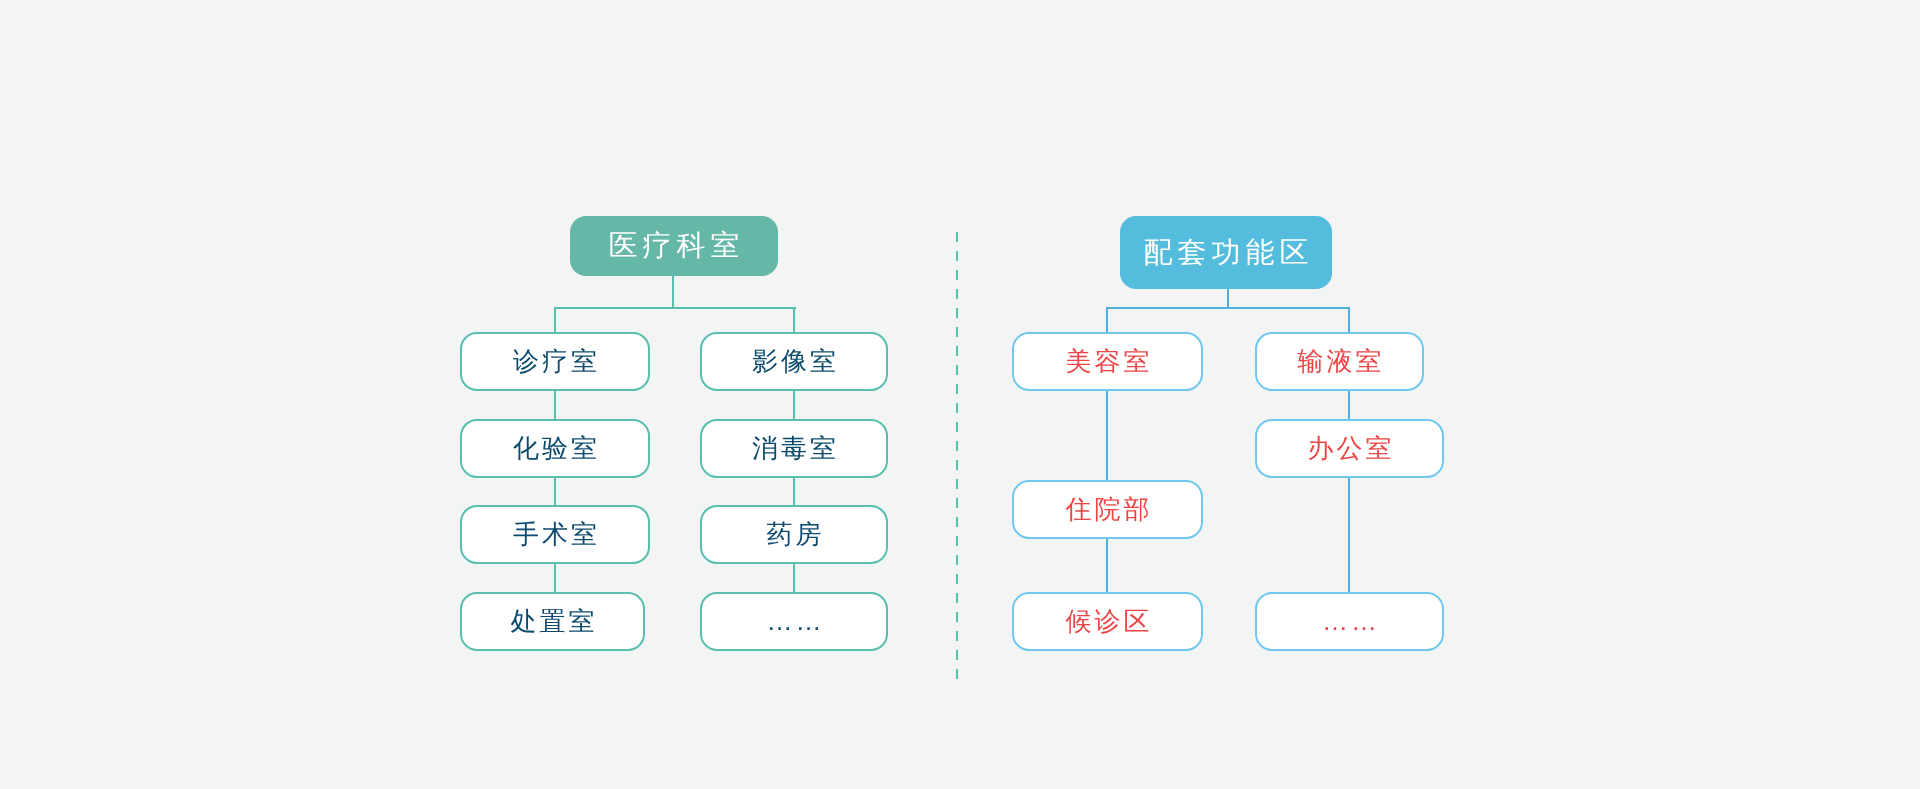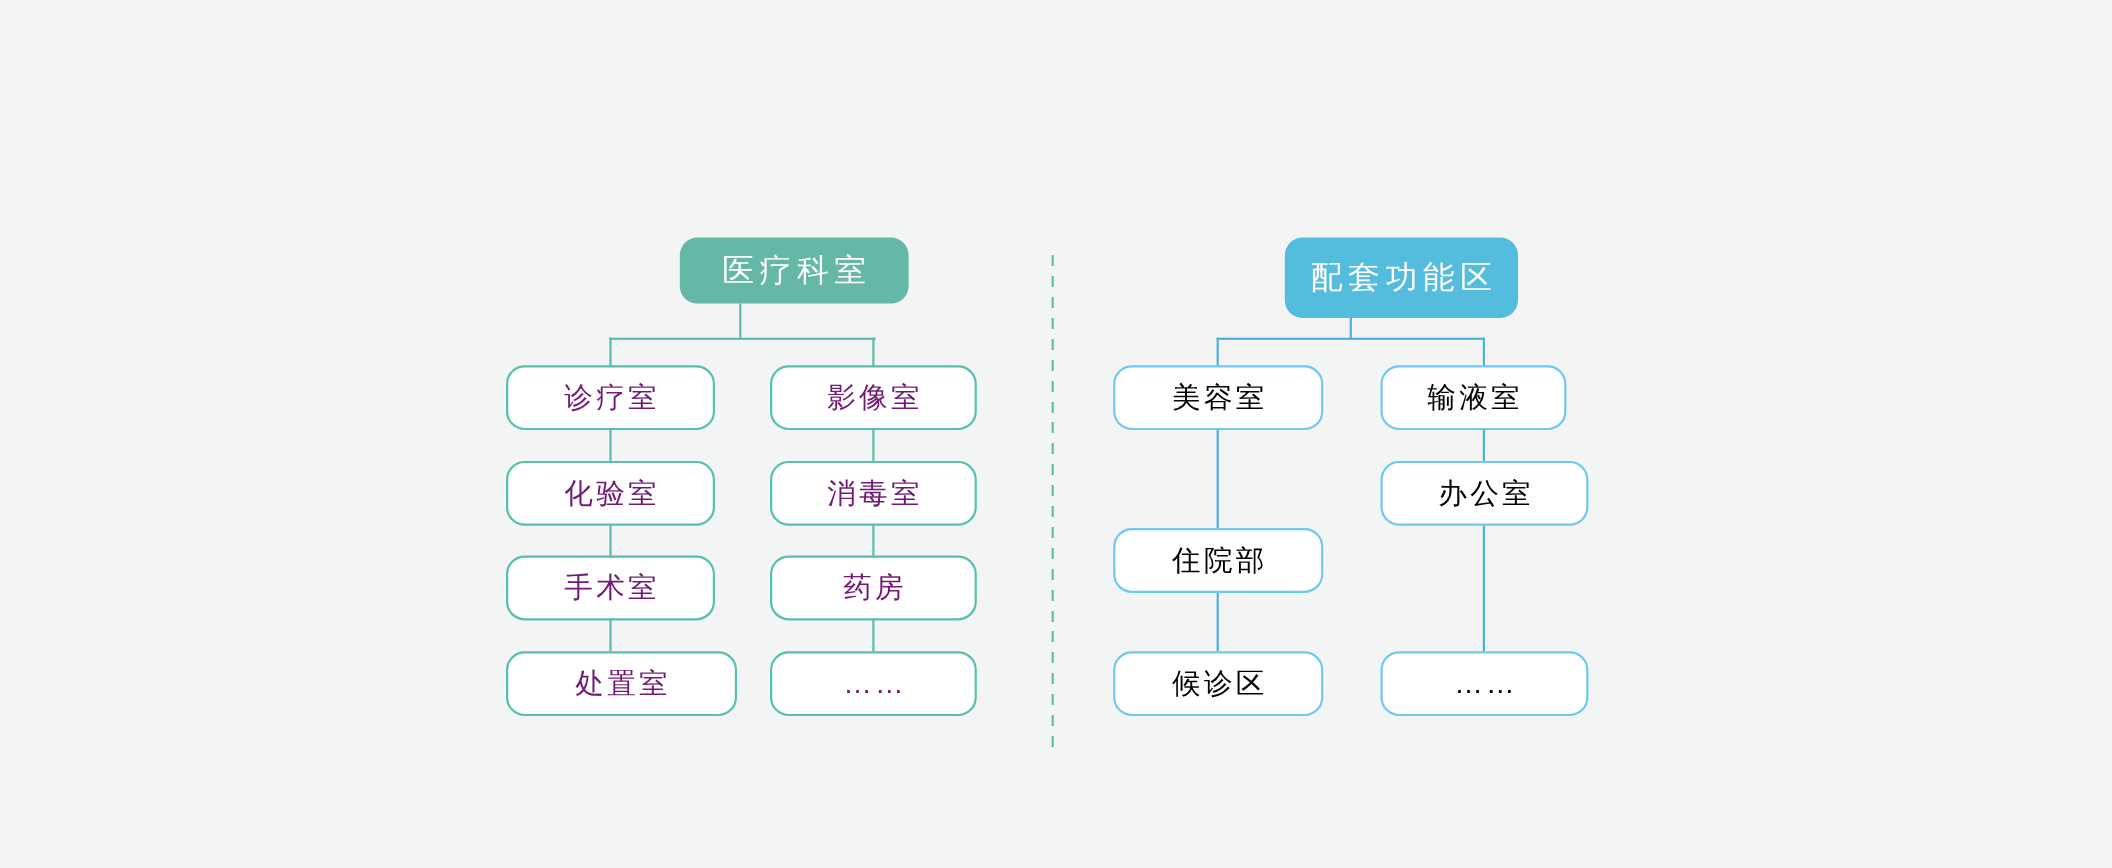--- a/index.html
+++ b/index.html
@@ -14,35 +14,35 @@
   .vline{position:absolute;width:2px;z-index:1;}
   .hline{position:absolute;height:2px;z-index:1;}
   .teal-line{background:#58bead;}
   .blue-line{background:#4fb0e0;}
   
   .header{
     position:absolute;z-index:2;
     border-radius:16px;
     display:flex;align-items:center;justify-content:center;
     color:#ffffff;font-size:29px;letter-spacing:5px;padding-left:5px;
-    box-sizing:border-box;font-weight:400;margin-left:48px;
+    box-sizing:border-box;font-weight:400;
   }
   .teal-header{background:#65b8a7;}
   .blue-header{background:#54bcdd;}
   
   .node{
     position:absolute;z-index:2;
     height:59px;background:#ffffff;
     border-radius:17px;
     display:flex;align-items:center;justify-content:center;
     font-size:26px;letter-spacing:3px;padding-left:3px;
     box-sizing:border-box;
   }
-  .teal-node{border:2px solid #58bead;color:#701a75;}
-  .blue-node{border:2px solid #70c8ef;color:#000000;}
+  .teal-node{border:2px solid #58bead;color:#0c4a6e;}
+  .blue-node{border:2px solid #70c8ef;color:#ef4444;}
   
   .divider{
     position:absolute;width:2px;z-index:1;
     background:repeating-linear-gradient(to bottom,#58c0af 0 10px,transparent 10px 19px);
   }
 </style>
 </head>
 <body>
 
 <div class="canvas">
@@ -58,21 +58,21 @@
 
   <div class="node teal-node" style="left:460px;top:332px;width:190px">
     <span>诊疗室</span>
   </div>
   <div class="node teal-node" style="left:460px;top:419px;width:190px">
     <span>化验室</span>
   </div>
   <div class="node teal-node" style="left:460px;top:505px;width:190px">
     <span>手术室</span>
   </div>
-  <div class="node teal-node" style="left:460px;top:592px;width:210px">
+  <div class="node teal-node" style="left:460px;top:592px;width:185px">
     <span>处置室</span>
   </div>
 
   <div class="node teal-node" style="left:700px;top:332px;width:188px">
     <span>影像室</span>
   </div>
   <div class="node teal-node" style="left:700px;top:419px;width:188px">
     <span>消毒室</span>
   </div>
   <div class="node teal-node" style="left:700px;top:505px;width:188px">

